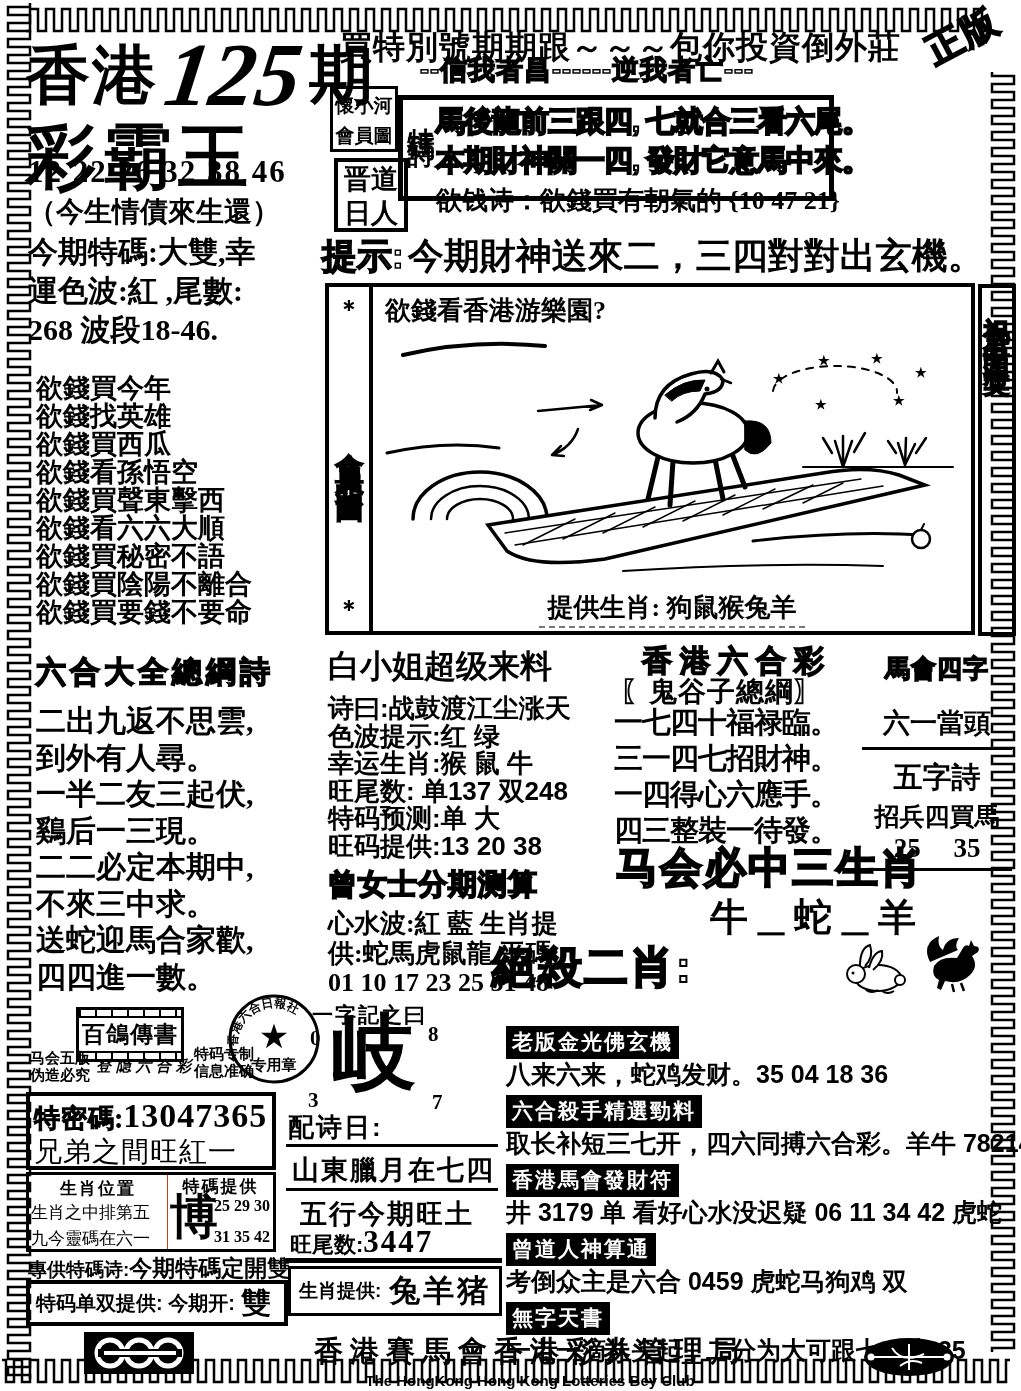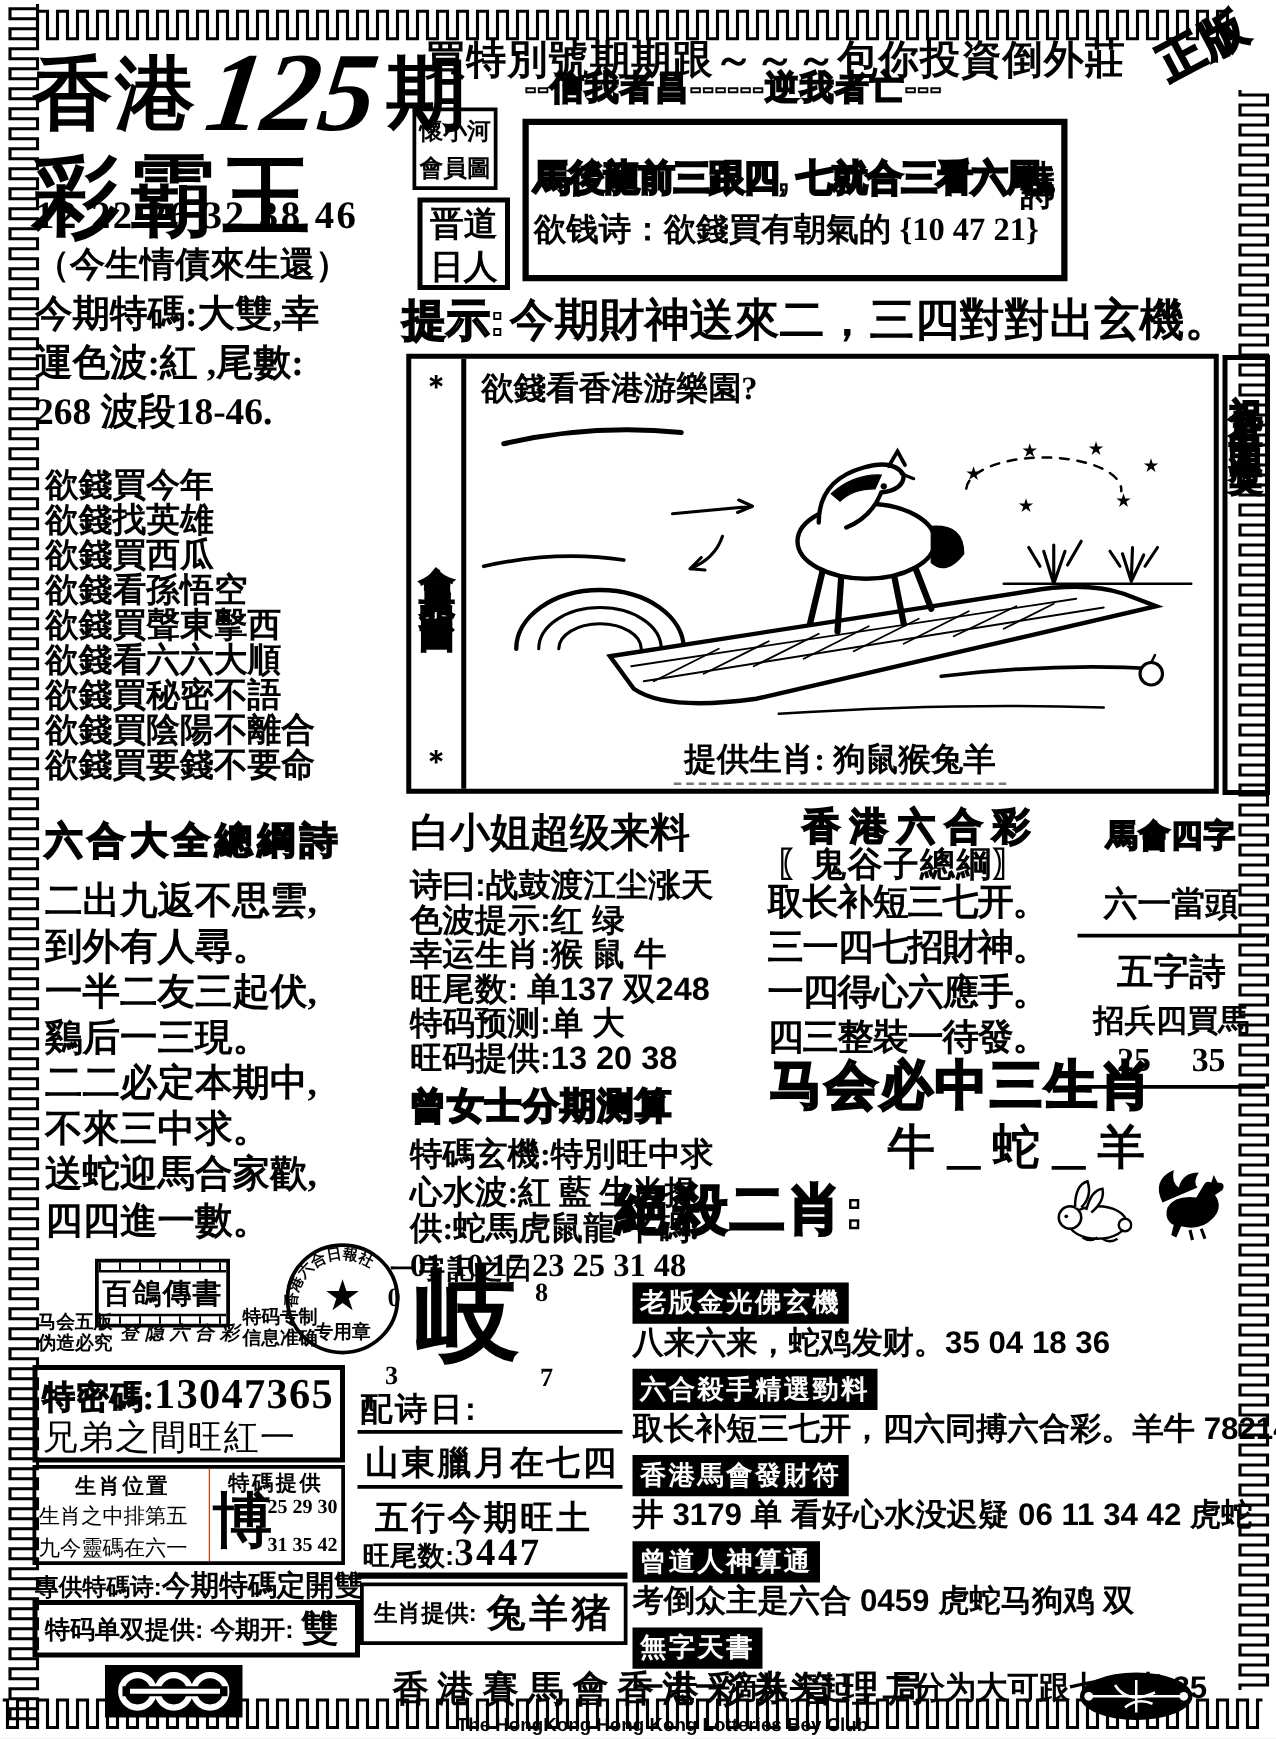--- a/index.html
+++ b/index.html
@@ -37,21 +37,21 @@
   .poem-lines { margin-top:10px; font-size:30px; font-weight:bold; line-height:36.5px; }
 
   .slogan1 { left:340px; top:26px; width:600px; font-size:32px; font-weight:bold; letter-spacing:1px; }
   .authentic { left:925px; top:12px; font-size:36px; letter-spacing:2px; transform:rotate(-28deg); }
   .slogan2 { left:420px; top:52px; font-size:27px; letter-spacing:1px; }
 
   .seal { border:3px solid #000; text-align:center; font-weight:bold; word-break:break-all; }
   .seal1 { left:330px; top:86px; width:68px; height:66px; font-size:19px; line-height:30px; padding-top:2px; }
   .seal2 { left:334px; top:158px; width:74px; height:74px; font-size:27px; line-height:34px; border-width:4px; }
 
-  .specialbox { left:418px; top:95px; width:436px; height:130px; border:5px solid #000; display:flex; padding:2px 4px;flex-direction:column; }
+  .specialbox { left:398px; top:95px; width:436px; height:106px; border:5px solid #000; display:flex; padding:2px 4px; }
   .sp-label { font-size:27px; font-weight:bold; letter-spacing:6px; line-height:1; padding:4px 2px 0 0; }
   .sp-body { flex:1; }
   .sp-line { font-size:29px; letter-spacing:-1px; line-height:39px; white-space:nowrap; }
   .sp-poem { font-size:26px; line-height:40px; white-space:nowrap; }
   .sp-poem .lbl { font-weight:bold; font-family:"Liberation Sans",sans-serif; }
   .sp-poem .txt { font-weight:bold; }
 
   .hint { left:302px; top:232px; width:712px; white-space:nowrap; }
   .hint .lbl { font-size:35px;margin-left:20px; }
   .hint .txt { font-size:36px; font-weight:bold; }
@@ -174,20 +174,21 @@
   <div class="abs authentic hol">正版</div>
   <div class="abs slogan2 hol-thin">--信我者昌------逆我者亡---</div>
 
   <div class="abs seal seal1">懷小河會員圖</div>
   <div class="abs seal seal2">晋道日人</div>
 
   <div class="abs specialbox">
     <div class="sp-label vtext">特碼詩</div>
     <div class="sp-body">
       <div class="sp-line hol">馬後龍前三跟四, 七就合三看六尾。</div>
+      <div class="sp-line hol">本期財神關一四, 發財它意馬中來。</div>
       <div class="sp-poem">
         <span class="lbl">欲钱诗：</span><span class="txt">欲錢買有朝氣的 {10 47 21}</span>
       </div>
     </div>
   </div>
 
   <div class="abs hint">
     <span class="lbl hol-thin">提示:</span>
     <span class="txt">今期財神送來二，三四對對出玄機。</span>
   </div>
@@ -291,31 +292,30 @@
     <div class="bai-lines">
       <div>诗曰:战鼓渡江尘涨天</div>
       <div>色波提示:红 绿</div>
       <div>幸运生肖:猴 鼠 牛</div>
       <div>旺尾数: 单137 双248</div>
       <div>特码预测:单 大</div>
       <div>旺码提供:13 20 38</div>
     </div>
     <div class="bai-zt hol-thin">曾女士分期测算</div>
     <div class="bai-zl">
-      <div>特碼玄機:特別旺中求</div>
       <div>心水波:紅 藍 生肖提</div>
       <div>供:蛇馬虎鼠龍 平碼:</div>
       <div>01 10 17 23 25 31 48</div>
     </div>
   </div>
 
   <div class="abs guigu-title hol-thin">香港六合彩</div>
   <div class="abs guigu-sub">〖鬼谷子總綱〗</div>
   <div class="abs guigu-lines b">
-    <div>取长补短三七开。</div>
+    <div>一七四十福禄臨。</div>
     <div>三一四七招財神。</div>
     <div>一四得心六應手。</div>
     <div>四三整裝一待發。</div>
   </div>
 
   <div class="abs mahui">
     <div class="mh-t1 hol-thin">馬會四字</div>
     <div class="mh-l1">六一當頭</div>
     <div class="mh-t2">五字詩</div>
     <div class="mh-l2">招兵四買馬</div>

